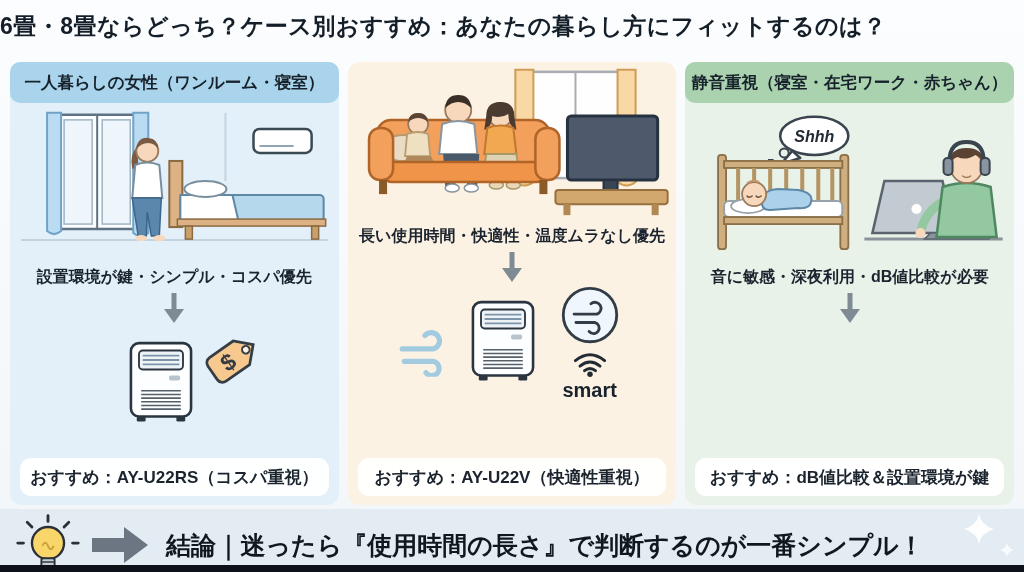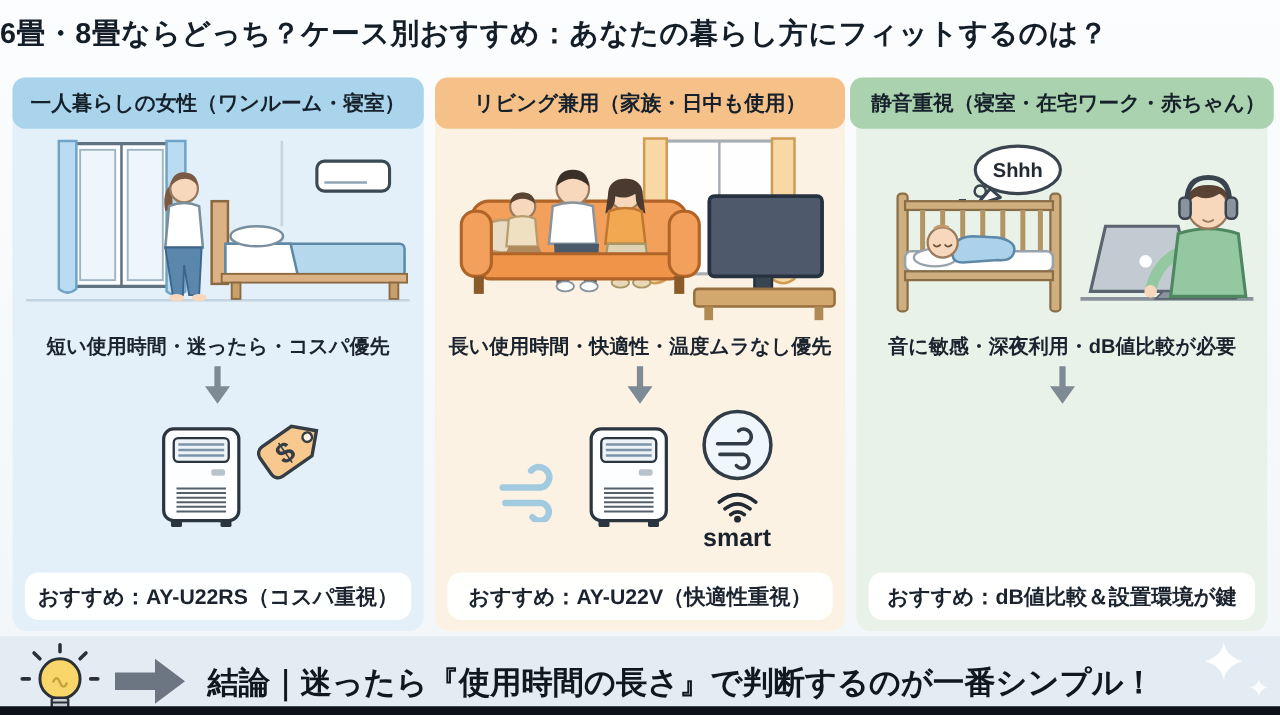--- a/index.html
+++ b/index.html
@@ -5,21 +5,21 @@
   html,body{margin:0;padding:0;}
   .page{position:relative;width:1024px;height:572px;overflow:hidden;
         background:linear-gradient(#fbfdfe,#f2f6f9);
         font-family:"Liberation Sans","DejaVu Sans",sans-serif;}
   .title{position:absolute;top:11px;left:0;right:0;text-align:left;
          font-size:23px;font-weight:bold;color:#141e28;letter-spacing:.5px;}
   .columns{position:absolute;top:62px;left:10px;right:10px;height:443px;display:flex;gap:9px;}
   .col{flex:1;border-radius:12px;position:relative;display:flex;flex-direction:column;align-items:center;}
   .col-header{width:100%;height:41px;border-radius:10px;display:flex;align-items:center;justify-content:center;
               font-weight:bold;font-size:16.5px;color:#16212b;white-space:nowrap;}
-  .scene{width:calc(100% - 14px);height:152px;margin-top:5px;}
+  .scene{width:calc(100% - 14px);height:152px;margin-top:5px;font-style:italic;}
   .scene svg{width:100%;height:100%;display:block;}
   .condition{margin-top:7px;font-size:16px;font-weight:bold;color:#1b242e;white-space:nowrap;}
   .down-arrow{margin-top:4px;height:32px;}
   .product-area{position:relative;width:100%;height:122px;}
   .product-area > *{position:absolute;}
   .pill{position:absolute;left:10px;right:10px;bottom:9px;height:38px;background:rgba(255,255,255,.95);
         border-radius:11px;display:flex;align-items:center;justify-content:center;
         font-size:17px;font-weight:bold;color:#1b242e;white-space:nowrap;}
   .footer{position:absolute;left:0;right:0;top:509px;height:72px;background:#e4ecf3;
           display:flex;align-items:center;padding-left:14px;box-sizing:border-box;}
@@ -103,21 +103,21 @@
             <path d="M120,38 q-8,7 -5,22 l6,-3 Z" fill="#7a5a42"></path>
             <circle cx="130" cy="42" r="11" fill="#f8d8bc" stroke="#9a7a5c" stroke-width="1.8"></circle>
             <path d="M119,41 q1,-13 12,-12 q10,1 10,11 q-4,-6 -10,-6 q-8,0 -12,7 Z" fill="#7a5a42"></path>
             <path d="M118,56 q12,-5 24,0 l3,33 h-30 Z" fill="#ffffff" stroke="#7a8f9e" stroke-width="2"></path>
             <path d="M115,89 l6,38 h8 l1,-24 l4,24 h8 l2,-38 Z" fill="#5b87ad" stroke="#3d648a" stroke-width="1.5"></path>
             <ellipse cx="124" cy="129" rx="6" ry="3" fill="#f8d8bc"></ellipse>
             <ellipse cx="142" cy="129" rx="6" ry="3" fill="#f8d8bc"></ellipse>
           </g>
         </svg>
       </div>
-      <div class="condition">短い使用時間・迷ったら・コスパ優先</div>
+      <div class="condition">設置環境が鍵・シンプル・コスパ優先</div>
       <div class="down-arrow">
         <svg width="26" height="32">
             <use href="#down-arrow"></use>
           </svg>
       </div>
       <div class="product-area">
         <svg style="left:118px;top:6px" width="66" height="104" viewBox="0 0 90 112">
             <use href="#ac-unit"></use>
           </svg>
         <svg style="left:186px;top:-2px" width="76" height="72" viewBox="0 0 80 80">
@@ -127,21 +127,20 @@
             <text x="32" y="49" text-anchor="middle" font-size="26" font-weight="bold" fill="#343c44">$</text>
           </g>
         </svg>
       </div>
       <div class="pill">
         <span>おすすめ：AY-U22RS（コスパ重視）</span>
       </div>
     </section>
 
     <section class="col" style="background-color: rgb(252, 242, 228);">
-      <div class="col-header" style="background-color: rgb(246, 193, 137);">リビング兼用（家族・日中も使用）</div>
       <div class="scene">
         <svg viewBox="0 0 314 150">
           <g>
             <rect x="168" y="4" width="104" height="106" fill="#fefefe" stroke="#a8adb4" stroke-width="2.5"></rect>
             <line x1="220" y1="4" x2="220" y2="110" stroke="#a8adb4" stroke-width="2"></line>
             <path d="M160,2 h18 v112 q-10,7 -18,0 Z" fill="#f8d9a5" stroke="#cf9c55" stroke-width="2"></path>
             <path d="M262,2 h18 v112 q-9,7 -18,0 Z" fill="#f8d9a5" stroke="#cf9c55" stroke-width="2"></path>
           </g>
           <g>
             <rect x="22" y="52" width="172" height="46" rx="14" fill="#f3a05c" stroke="#b06428" stroke-width="2.5"></rect>
@@ -216,21 +215,21 @@
           </svg>
           <span class="smart-label">smart</span>
         </div>
       </div>
       <div class="pill">
         <span>おすすめ：AY-U22V（快適性重視）</span>
       </div>
     </section>
 
     <section class="col" style="background-color: rgb(233, 242, 233);">
-      <div class="col-header" style="background-color: rgb(170, 210, 174); padding-left: 10px;">静音重視（寝室・在宅ワーク・赤ちゃん）</div>
+      <div class="col-header" style="background-color: rgb(170, 210, 174);">静音重視（寝室・在宅ワーク・赤ちゃん）</div>
       <div class="scene">
         <svg viewBox="0 0 314 150">
           <g>
             <ellipse cx="122" cy="27" rx="34" ry="19" fill="#ffffff" stroke="#3a444e" stroke-width="2.5"></ellipse>
             <path d="M100,42 l-11,13 l19,-6 Z" fill="#ffffff" stroke="#3a444e" stroke-width="2.5" stroke-linejoin="round"></path>
             <text x="122" y="33" text-anchor="middle" font-size="16" font-weight="bold" fill="#222b33">Shhh</text>
           </g>
           <g>
             <text x="74" y="58" font-size="15" font-weight="bold" fill="#3a444e">z</text>
             <circle cx="92" cy="44" r="4.5" fill="none" stroke="#3a444e" stroke-width="2"></circle>

